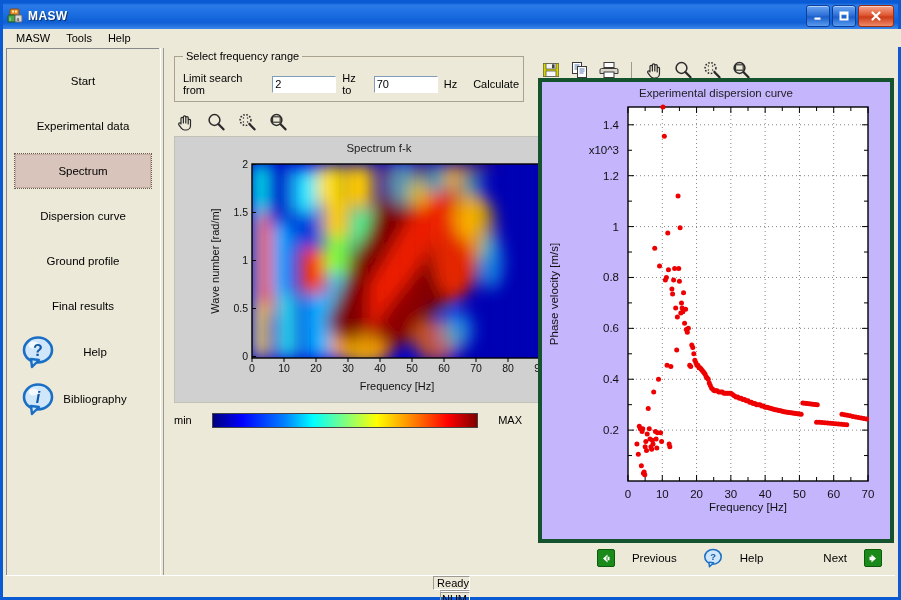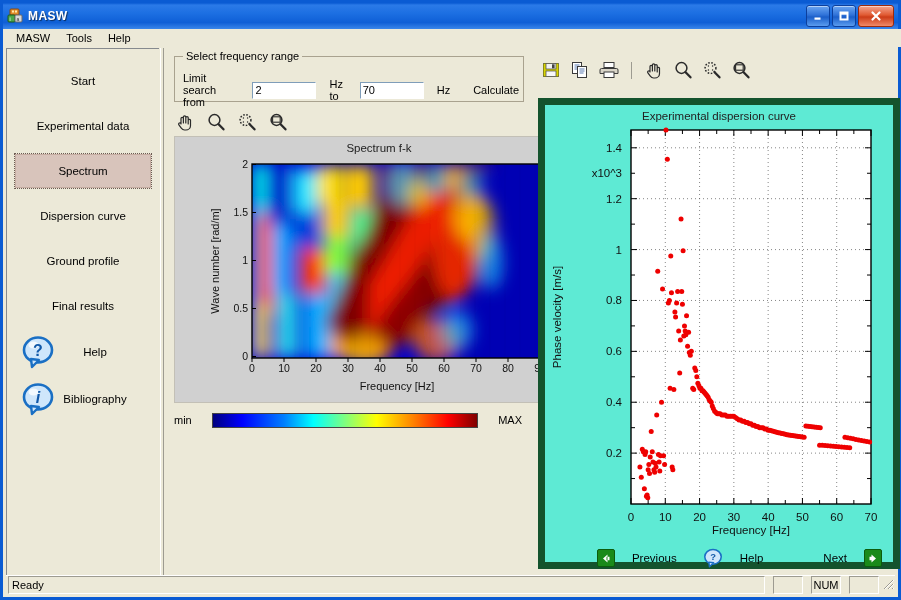--- a/index.html
+++ b/index.html
@@ -88,21 +88,21 @@
   }
   .groupbox{
     position:absolute;left:9px;top:8px;width:348px;height:44px;
     border:1px solid #a9a28f;
   }
   .groupbox .gb-title{
     position:absolute;left:8px;top:-7px;background:#ece9d8;padding:0 3px;font-size:11px;
   }
   .gb-row{
     position:absolute;left:8px;top:15px;right:4px;
-    display:flex;align-items:center;font-size:11px;gap:13px;
+    display:flex;align-items:center;font-size:11px;gap:6px;
   }
   input.tb{
     font-family:"Liberation Sans",sans-serif;font-size:11px;
     border:1px solid;border-color:#7f9db9 #fff #fff #7f9db9;
     background:#fff;height:17px;padding:0 2px;box-sizing:border-box;
     outline:none;
   }
   .calc-label{margin-left:10px;cursor:default;}
   .plot-tools{
     position:absolute;left:10px;top:64px;display:flex;gap:11px;align-items:center;
@@ -127,38 +127,38 @@
   }
   
   .right-pane{
     position:absolute;left:527px;top:0;width:362px;height:528px;
   }
   .rtoolbar{
     position:absolute;left:8px;top:12px;display:flex;align-items:center;gap:9px;
   }
   .tbsep{width:1px;height:17px;background:#9d9b91;margin:0 3px;}
   .disp-panel{
-    position:absolute;left:5px;top:50px;width:348px;height:457px;
-    background:#5eead4;border:7px solid #14532d;
+    position:absolute;left:5px;top:30px;width:348px;height:457px;
+    background:#c4b5fd;border:4px solid #14532d;
   }
   .navbar{
     position:absolute;left:5px;top:497px;width:348px;height:26px;
     display:flex;align-items:center;justify-content:flex-end;gap:0;
     font-size:11.5px;
   }
   .nav-btn{display:flex;align-items:center;gap:17px;cursor:default;}
   .arrow-box{
     width:16px;height:16px;background:#1a8a1a;border:1px solid #0c5c0c;border-radius:2px;
     display:flex;align-items:center;justify-content:center;
   }
   
   .statusbar{
     position:absolute;left:3px;bottom:3px;width:889px;height:18px;
     background:#ece9d8;border-top:1px solid #fff;
-    display:flex;align-items:center;font-size:11px;
+    display:flex;align-items:center;font-size:11px;flex-direction:column;
   }
   .sb-main{
     margin-left:2px;flex:1;height:16px;display:flex;align-items:center;
     border:1px solid;border-color:#9d9b91 #fff #fff #9d9b91;padding-left:3px;
   }
   .sb-cell{
     width:28px;height:16px;margin-left:8px;
     border:1px solid;border-color:#9d9b91 #fff #fff #9d9b91;
     display:flex;align-items:center;justify-content:center;
   }

